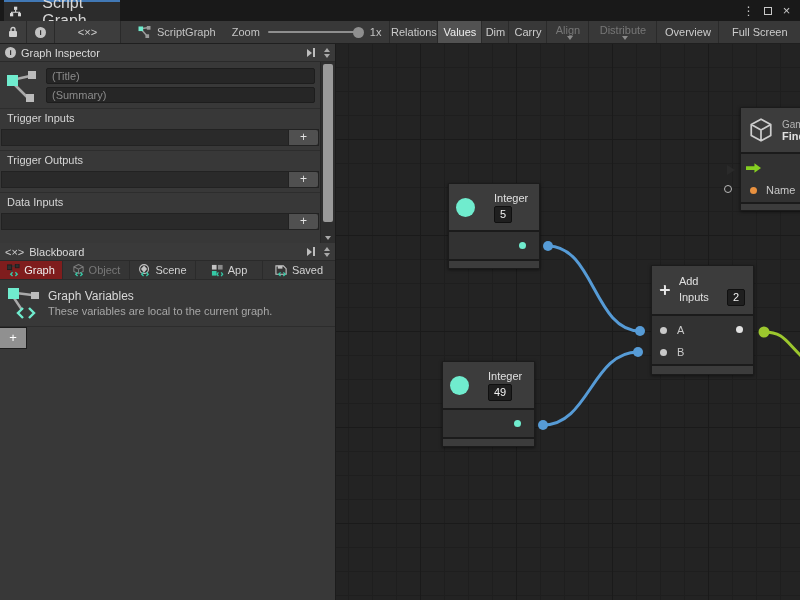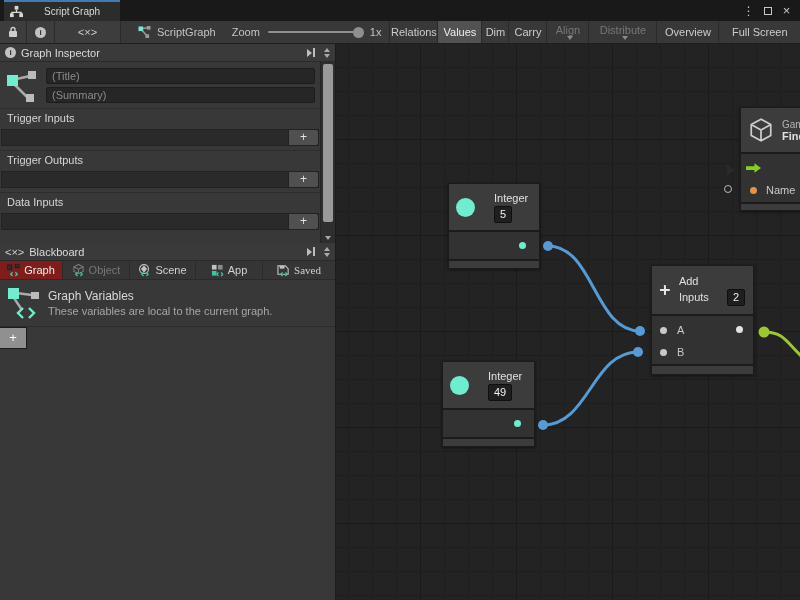--- a/index.html
+++ b/index.html
@@ -5,21 +5,21 @@
   * { margin:0; padding:0; box-sizing:border-box; }
   html,body { width:800px; height:600px; background:#191919; overflow:hidden;
     font-family:"Liberation Sans", sans-serif; -webkit-font-smoothing:antialiased; }
   #app { position:relative; width:800px; height:600px;
     color:#d4d4d4; font-size:11px;
     --accent:#4178b5; --teal:#70ecce; --wire-blue:#569bd6; --wire-green:#9cc72e; --orange:#e9913f; }
 
   
   .tabbar { height:21px; background:#191919; display:flex; align-items:stretch; }
   .tab { margin-left:4px; width:116px; background:#2c2c2c; border-top:2px solid var(--accent);
-    display:flex; align-items:center; gap:21px; padding-left:6px; color:#d8d8d8; font-size:10px; }
+    display:flex; align-items:center; gap:21px; padding-left:6px; color:#d8d8d8; font-size:16px; }
   .win-controls { margin-left:auto; display:flex; align-items:center; gap:4px; padding-right:6px; color:#c9c9c9; }
   .win-btn { width:15px; height:15px; display:flex; align-items:center; justify-content:center; font-size:12px; }
   .maxbox { width:8px; height:8px; border:1px solid #c9c9c9; }
 
   
   .toolbar { height:23px; background:#383838; border-bottom:1px solid #1f1f1f; display:flex; align-items:stretch; font-size:11px; color:#cccccc; }
   .tb-btn { display:flex; align-items:center; justify-content:center; border-right:1px solid #2a2a2a; background:#3d3d3d; }
   .tb-plain { display:flex; align-items:center; }
   .tb-btn.flat { background:#383838; }
   .tb-btn.active { background:#525252; color:#eee; }
@@ -285,21 +285,21 @@
         </div>
         <div class="bb-tab" style="width:67px;">
           <svg width="13" height="13" viewBox="0 0 14 14">
             <rect x="1" y="1" width="5" height="5" fill="#c2c2c2"></rect>
             <rect x="7.5" y="1" width="5" height="5" fill="#8a8a8a"></rect>
             <rect x="1" y="7.5" width="5" height="5" fill="#35c9a6"></rect>
             <path d="M8 9 L6.5 11 L8 13 M11 9 L12.5 11 L11 13" stroke="#35c9a6" stroke-width="1.4" fill="none"></path>
           </svg>
           <span>App</span>
         </div>
-        <div class="bb-tab" style="flex:1; border-right:none;font-family:Liberation Serif, serif;">
+        <div class="bb-tab" style="flex:1; border-right:none;">
           <svg width="13" height="13" viewBox="0 0 14 14">
             <path d="M1 2 H9 L12 5 V11 H1 Z" stroke="#c2c2c2" stroke-width="1.2" fill="none"></path>
             <rect x="3" y="2" width="5" height="3" fill="#c2c2c2"></rect>
             <path d="M6 9 L4 11 L6 13 M9 9 L11 11 L9 13" stroke="#35c9a6" stroke-width="1.4" fill="none"></path>
           </svg>
           <span>Saved</span>
         </div>
       </div>
 
       <div class="vars-box">

